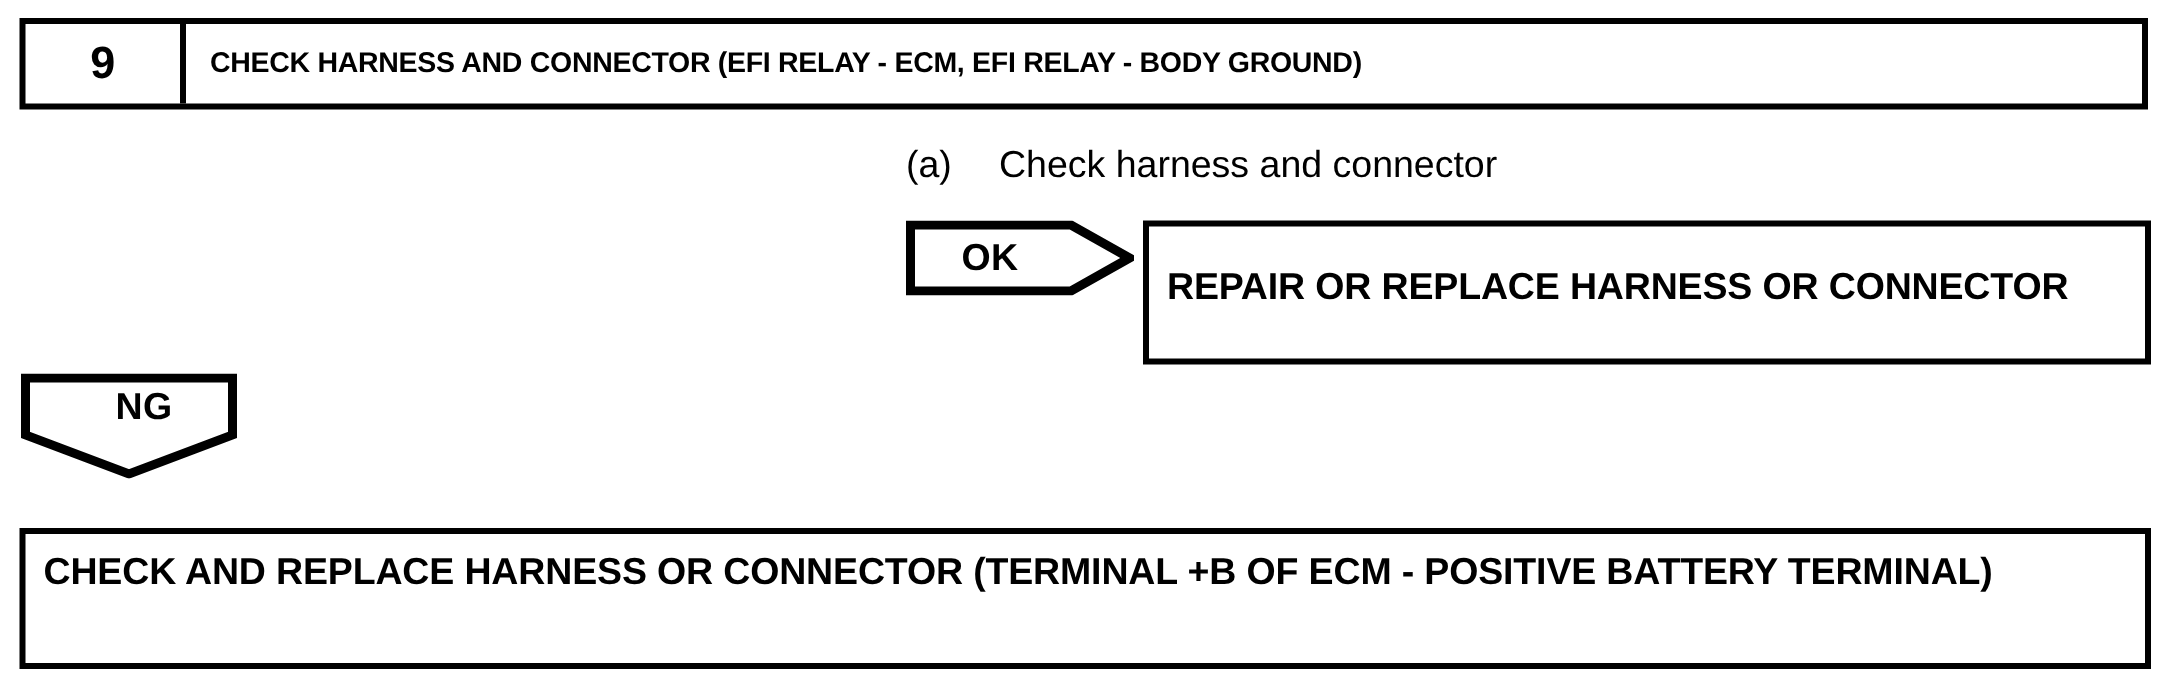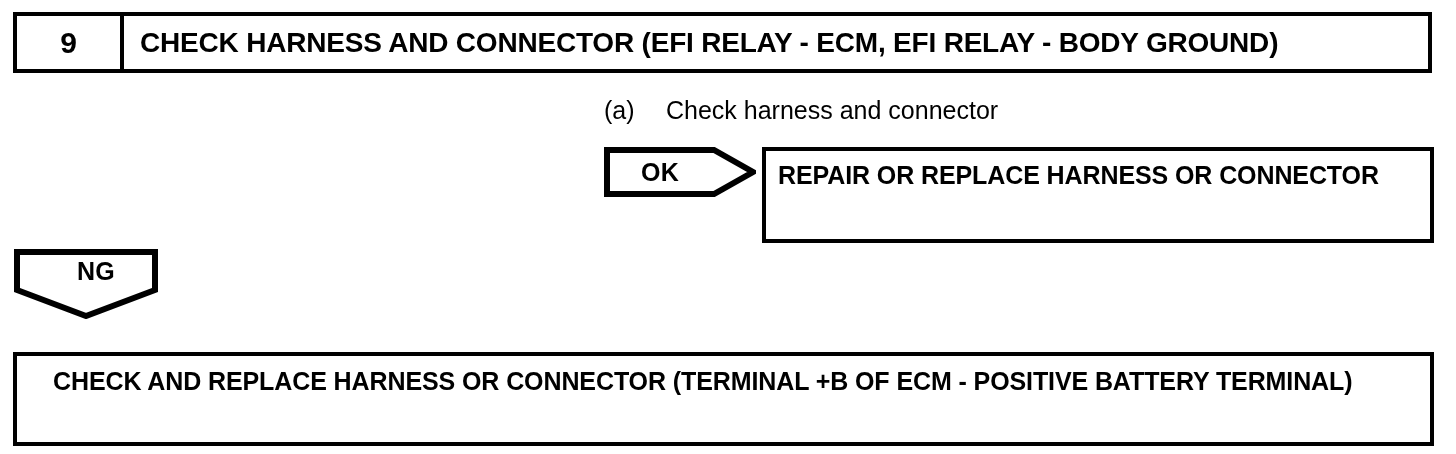--- a/index.html
+++ b/index.html
@@ -43,21 +43,21 @@
     font-size: 30px;
     font-weight: bold;
     letter-spacing: 0px;
     line-height: 1;
   }
   .step-title {
     flex: 1 1 auto;
     display: flex;
     align-items: center;
     padding-left: 16px;
-    font-size: 28px;
+    font-size: 19px;
     font-weight: bold;
     letter-spacing: -0.2px;
     line-height: 1.05;
     white-space: nowrap;
   }
 
   
   .substep {
     position: absolute;
     left: 604px;
@@ -141,35 +141,34 @@
     border: 4px solid #000;
     box-sizing: border-box;
     background: #fff;
     font-size: 25px;
     font-weight: bold;
     line-height: 1.28;
     letter-spacing: -0.1px;
   }
   .action-box .box-text {
     display: block;
-    padding: 8px 0 0 12px;
+    padding: 24px 0 0 12px;
   }
 
   #repair-box {
     left: 762px;
     top: 147px;
     width: 672px;   
     height: 96px;
   }
   #bottom-box {
     left: 13px;
     top: 352px;
     width: 1421px;  
     height: 94px;
-    padding-left: 24px;
   }
   #bottom-box .box-text {
     padding: 9px 0 0 12px;
   }
 </style>
 </head>
 <body>
 
 <div id="page">
 

